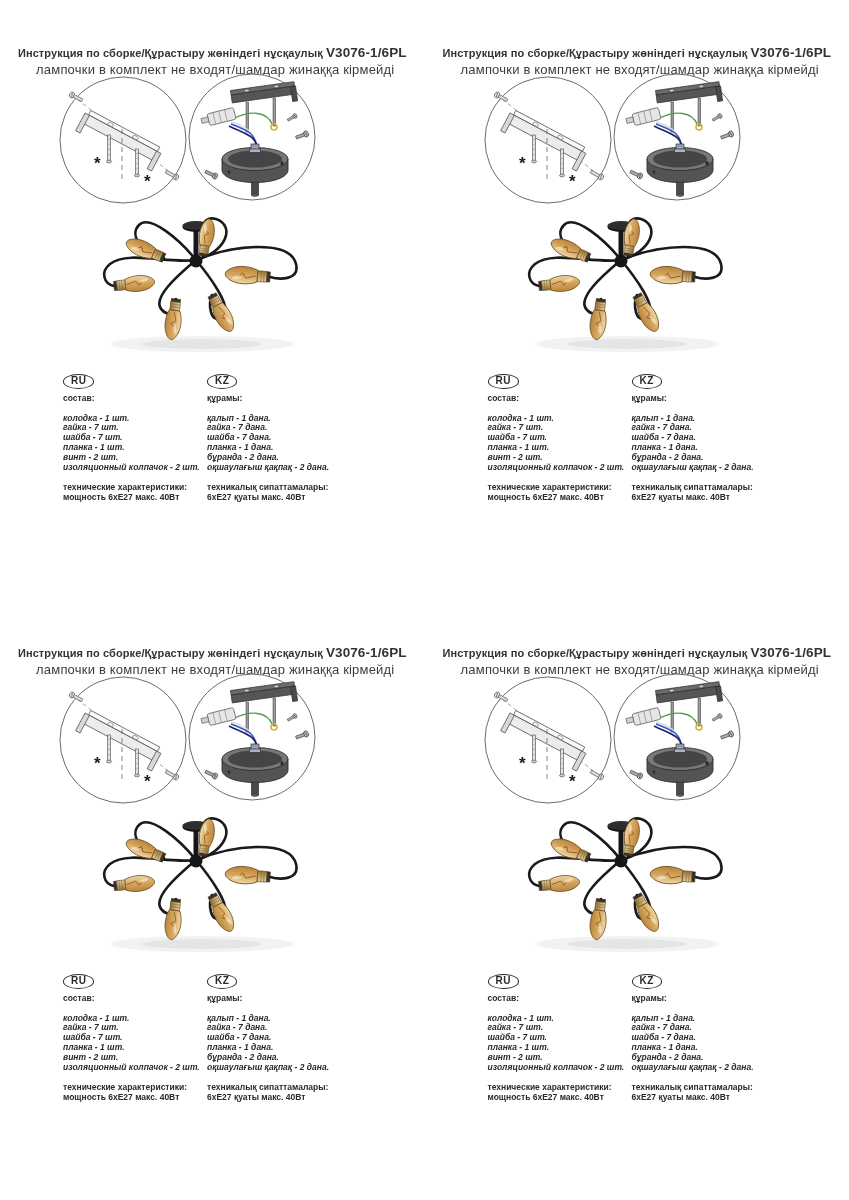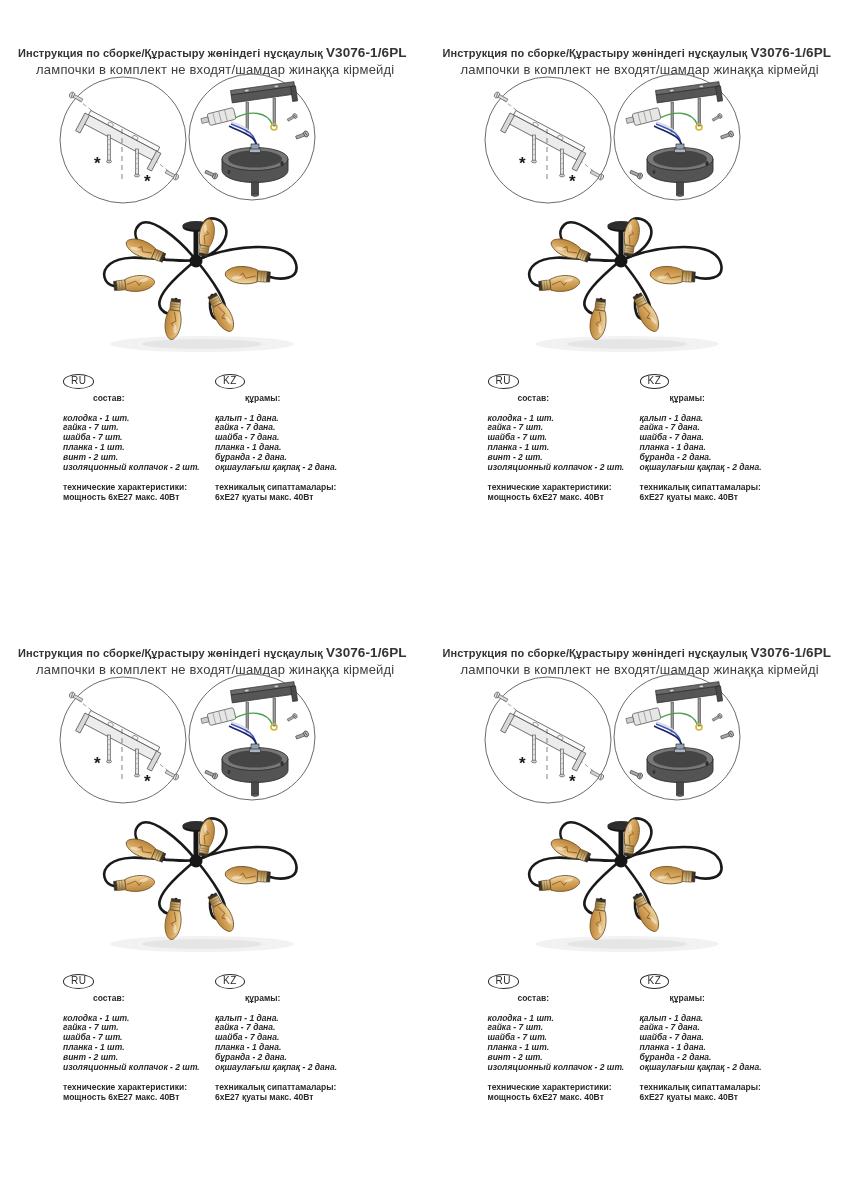--- a/index.html
+++ b/index.html
@@ -14,25 +14,25 @@
   .hdr-line1 .model{font-size:13.5px;}
   .hdr-line2{font-size:13px;font-weight:400;color:#3d3d3d;margin-top:2px;letter-spacing:.2px;padding-left:6px;}
 
   .diagram-circle1{position:absolute;left:56px;top:73px;width:134px;height:134px;}
   .diagram-circle2{position:absolute;left:185px;top:70px;width:134px;height:134px;}
   .lamp-art{position:absolute;left:84px;top:206px;width:230px;height:152px;}
 
   .parts{position:absolute;top:374px;font-size:8.5px;font-weight:700;
          line-height:9.8px;color:#2a2a2a;}
   .parts.ru{left:63px;width:145px;}
-  .parts.kz{left:215px;width:160px;}
+  .parts.kz{left:207px;width:160px;}
   .lang-badge{display:inline-block;border:1.4px solid #2a2a2a;border-radius:50%;
-              padding:1px 7px 2px 7px;font-size:10px;font-weight:400;color:#2a2a2a;
+              padding:1px 7px 2px 7px;font-size:10px;font-weight:700;color:#2a2a2a;
               letter-spacing:.5px;margin-bottom:5px;}
-  .parts-heading{margin-bottom:10px;margin-left:30px;}
+  .parts-heading{margin-bottom:10px;}
   .parts-list{margin-bottom:10px;font-style:italic;}
   .specs-heading{margin-top:11px;}
   svg text{font-family:"Liberation Sans", sans-serif;}
 </style>
 </head>
 <body>
 
 <svg width="0" height="0" style="position:absolute" aria-hidden="true">
   <defs>
     <linearGradient id="amber" x1="0" y1="0" x2="0" y2="1">

